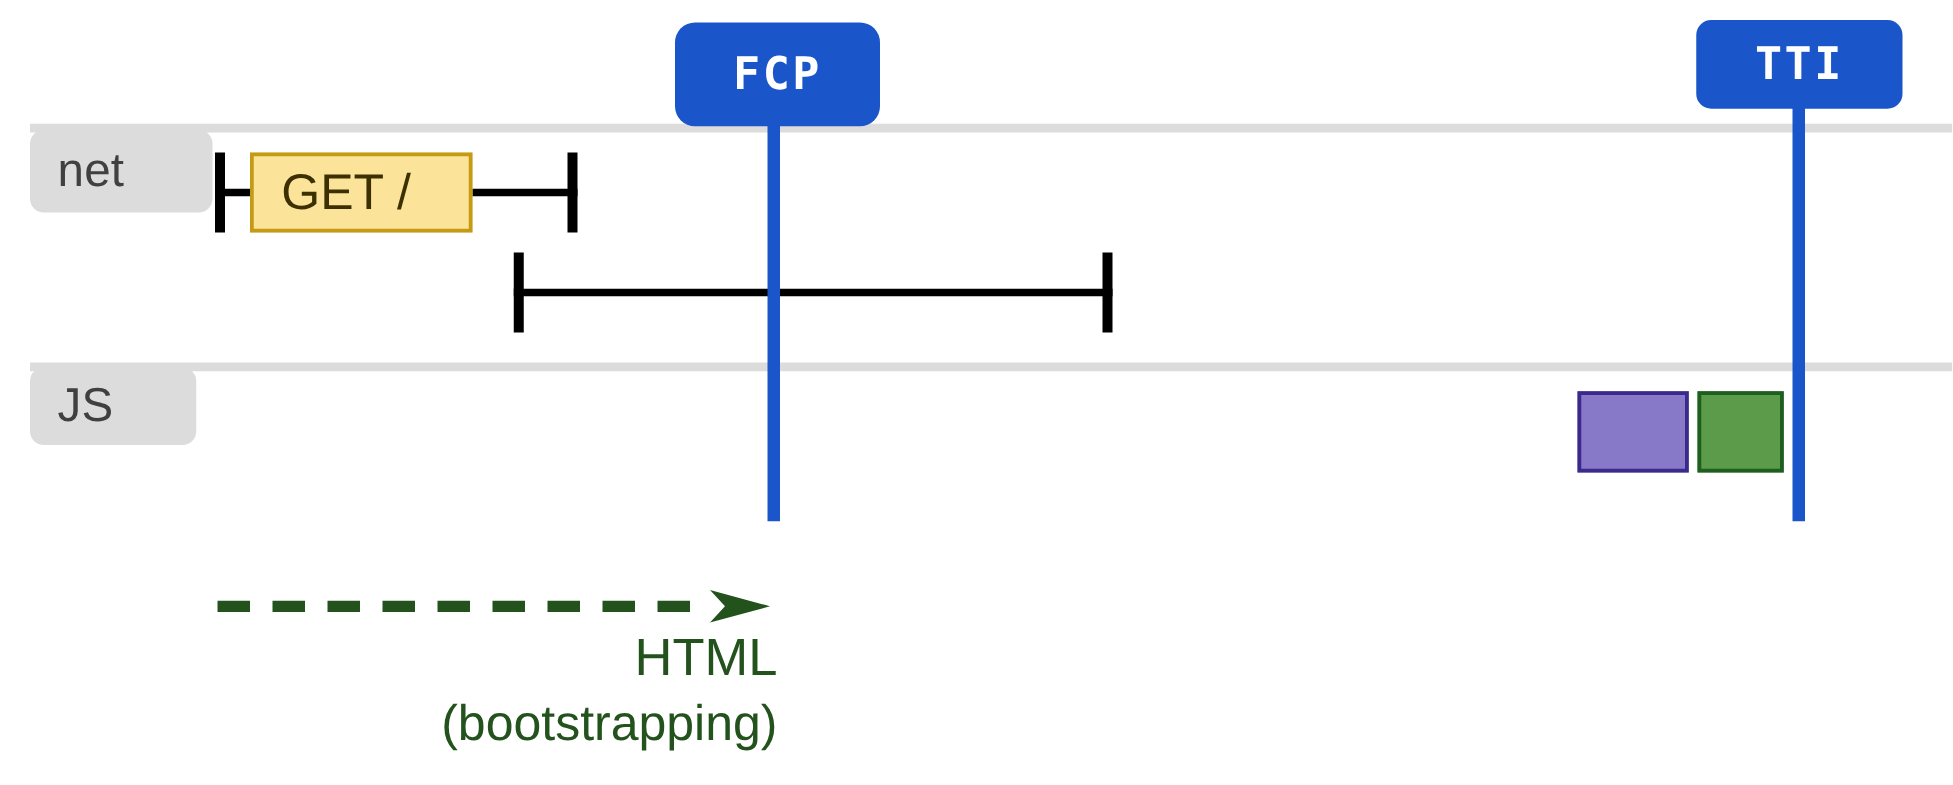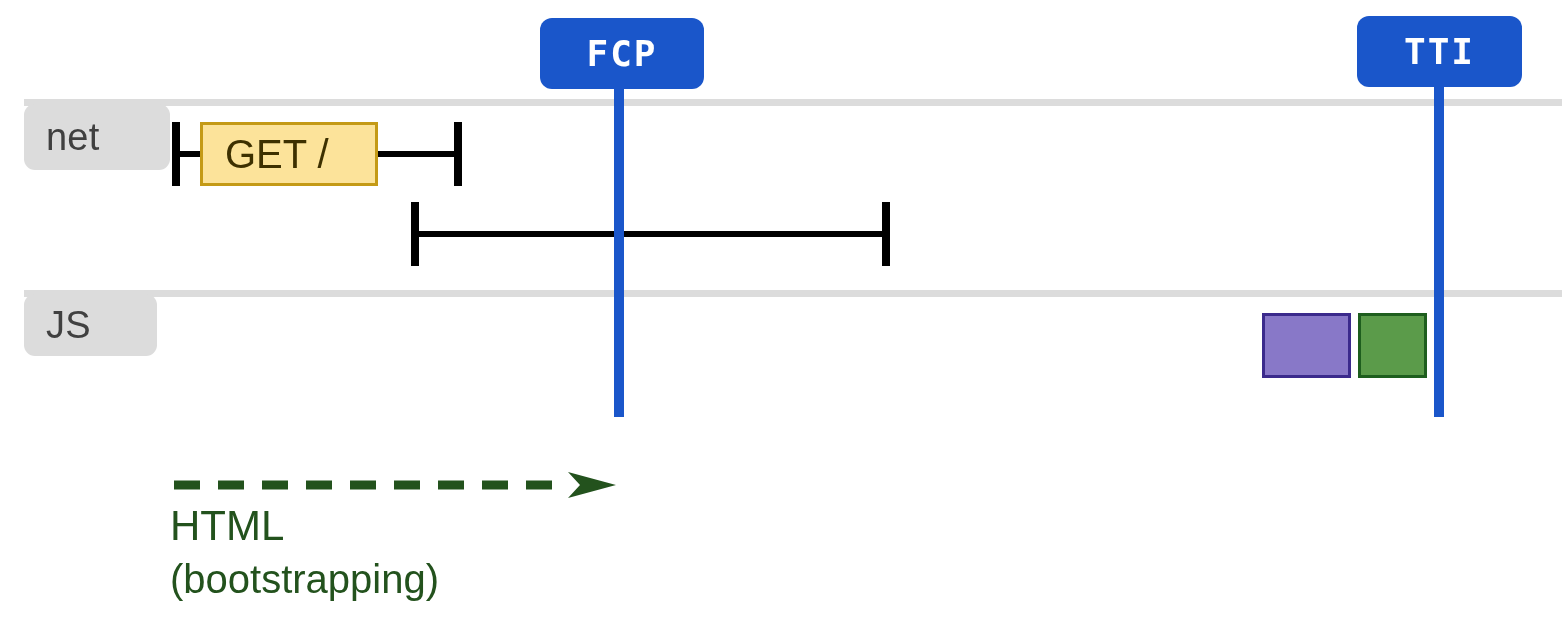--- a/index.html
+++ b/index.html
@@ -64,21 +64,21 @@
     color: #ffffff;
     font-family: "DejaVu Sans Mono", monospace;
     font-weight: bold;
     font-size: 36px;
     letter-spacing: 2px;
     display: flex;
     align-items: center;
     justify-content: center;
     z-index: 4;
   }
-  #fcp-badge { left: 540px; top: 18px; width: 164px; height: 71px; }
+  #fcp-badge { left: 540px; top: 18px; width: 164px; height: 83px; border-radius: 16px; }
   #fcp-line  { left: 614px; top: 85px;  width: 10px; height: 332px; }
   #tti-badge { left: 1357px; top: 16px; width: 165px; height: 71px; }
   #tti-line  { left: 1434px; top: 85px; width: 10px; height: 332px; }
 
   
   .whisker { position: absolute; z-index: 1; }
   .whisker .cap {
     position: absolute;
     width: 8px;
     background: #000000;
@@ -130,21 +130,21 @@
   #bar-task-green {
     left: 1358px; top: 313px; width: 69px; height: 65px;
     background: #5b9b4a; border: 3px solid #1e5e1e;
   }
 
   
   .phase { position: absolute; }
   .phase svg { display: block; }
   .phase-text {
     position: absolute;
-    text-align: left;
+    text-align: right;
     left: 0; right: 0;
   }
   .phase-title {
     font-size: 42px;
     line-height: 1.05;
     white-space: nowrap;
   }
   .phase-sub {
     font-size: 40px;
     line-height: 1.05;

